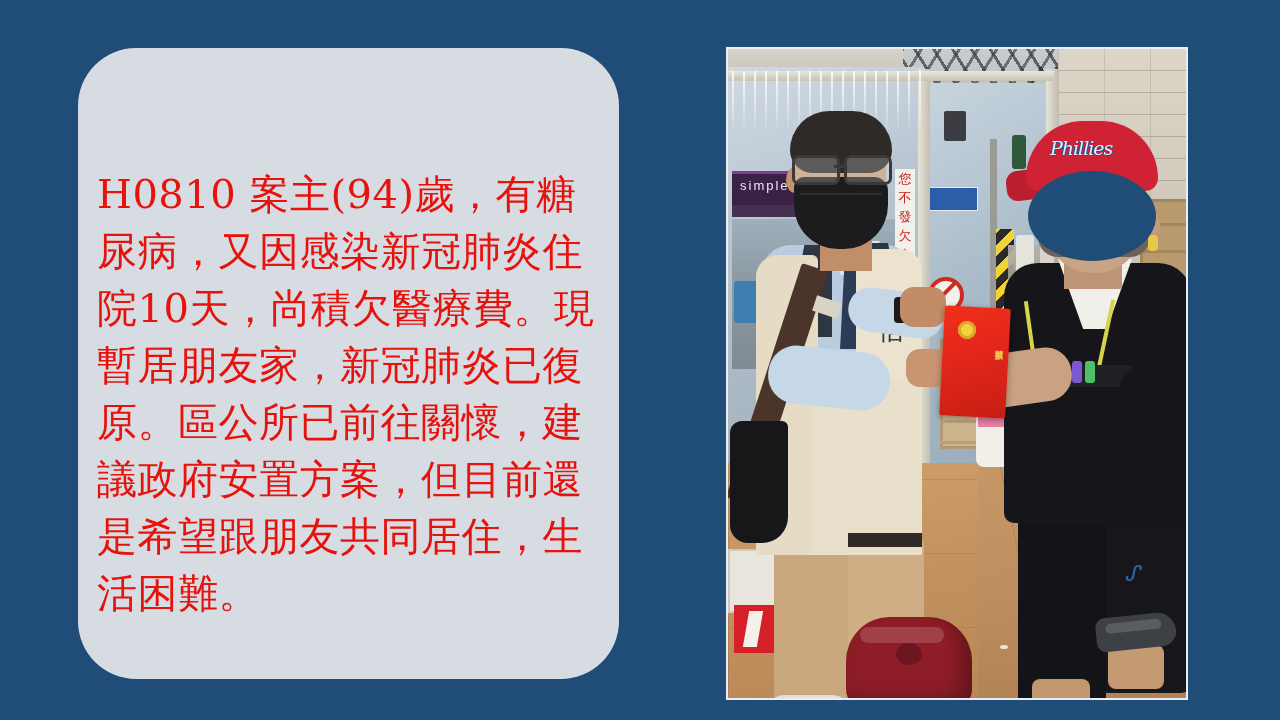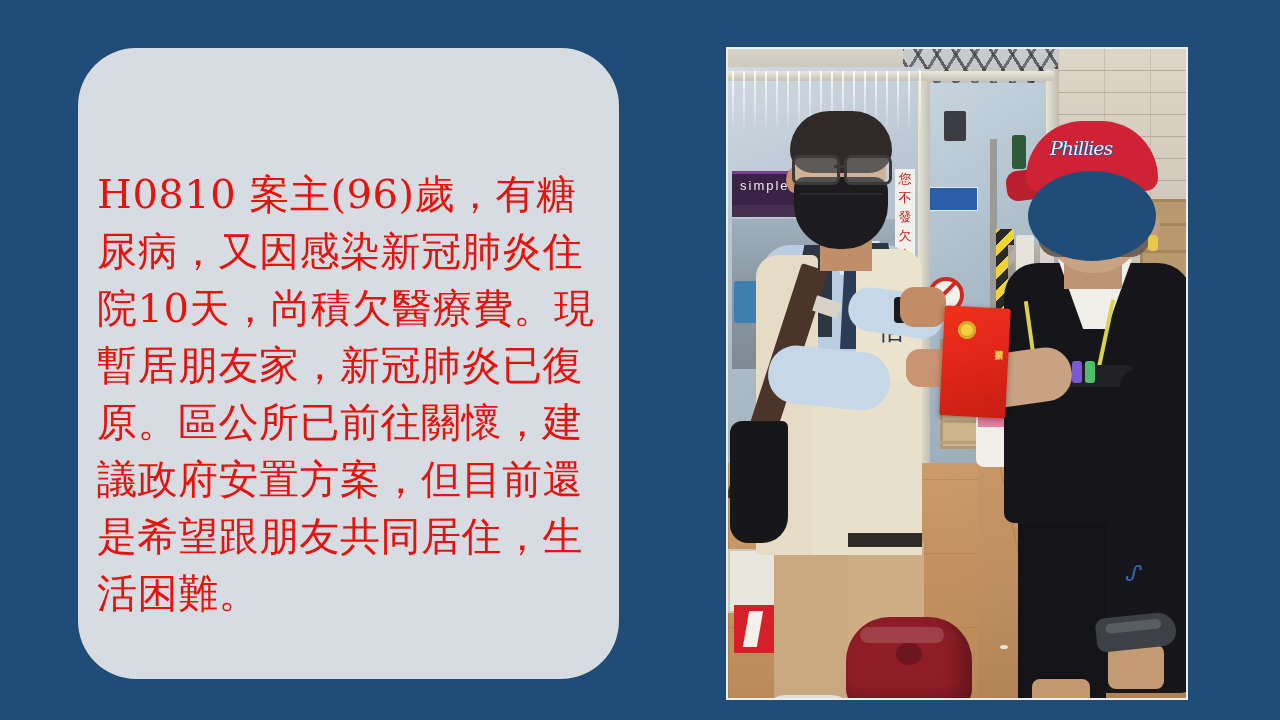--- a/index.html
+++ b/index.html
@@ -222,21 +222,21 @@
   .redbox{left:6px;top:556px;width:42px;height:48px;background:#d5202a;}
   .redbox:after{content:"";position:absolute;left:12px;top:6px;width:14px;height:36px;background:#f4f1ea;transform:skewX(-10deg);}
   .paperbox{left:0px;top:500px;width:44px;height:60px;background:#e9e6dd;border:2px solid #cdc8bc;}
 </style>
 </head>
 <body>
 
 <div class="slide">
 
   <div class="text-card">
-    <div class="case-text"><span>H0810 案主(96)歲，有糖尿病，又因感染新冠肺炎住院10天，尚積欠醫療費。現暫居朋友家，新冠肺炎已復原。區公所已前往關懷，建議政府安置方案，但目前還是希望跟朋友共同居住，生活困難。</span></div>
+    <div class="case-text"><span>H0810 案主(94)歲，有糖尿病，又因感染新冠肺炎住院10天，尚積欠醫療費。現暫居朋友家，新冠肺炎已復原。區公所已前往關懷，建議政府安置方案，但目前還是希望跟朋友共同居住，生活困難。</span></div>
   </div>
 
   <div class="photo">
 
     <div class="ph ceiling"></div>
     <div class="ph truss"></div>
     <div class="ph truss2"></div>
     <div class="ph wall"></div>
     <div class="ph wall-dark"></div>
 

